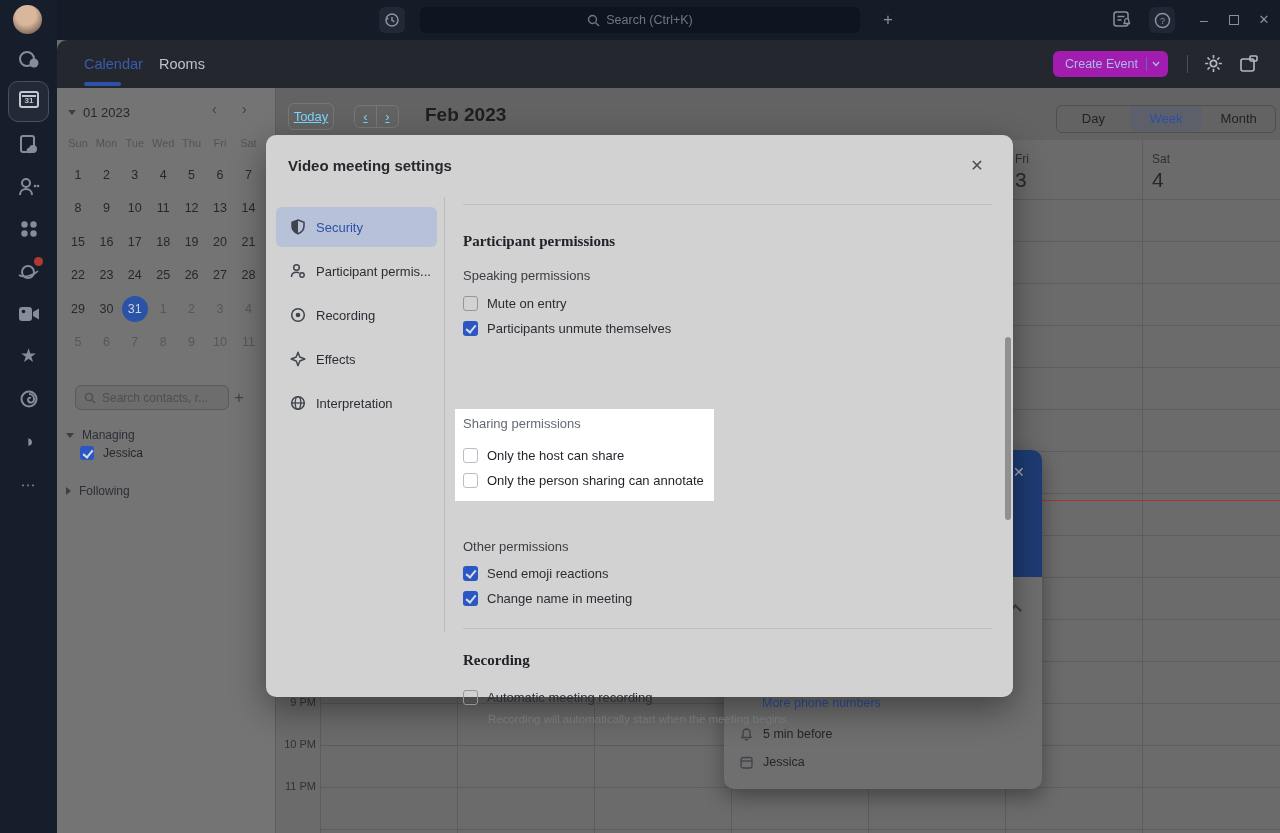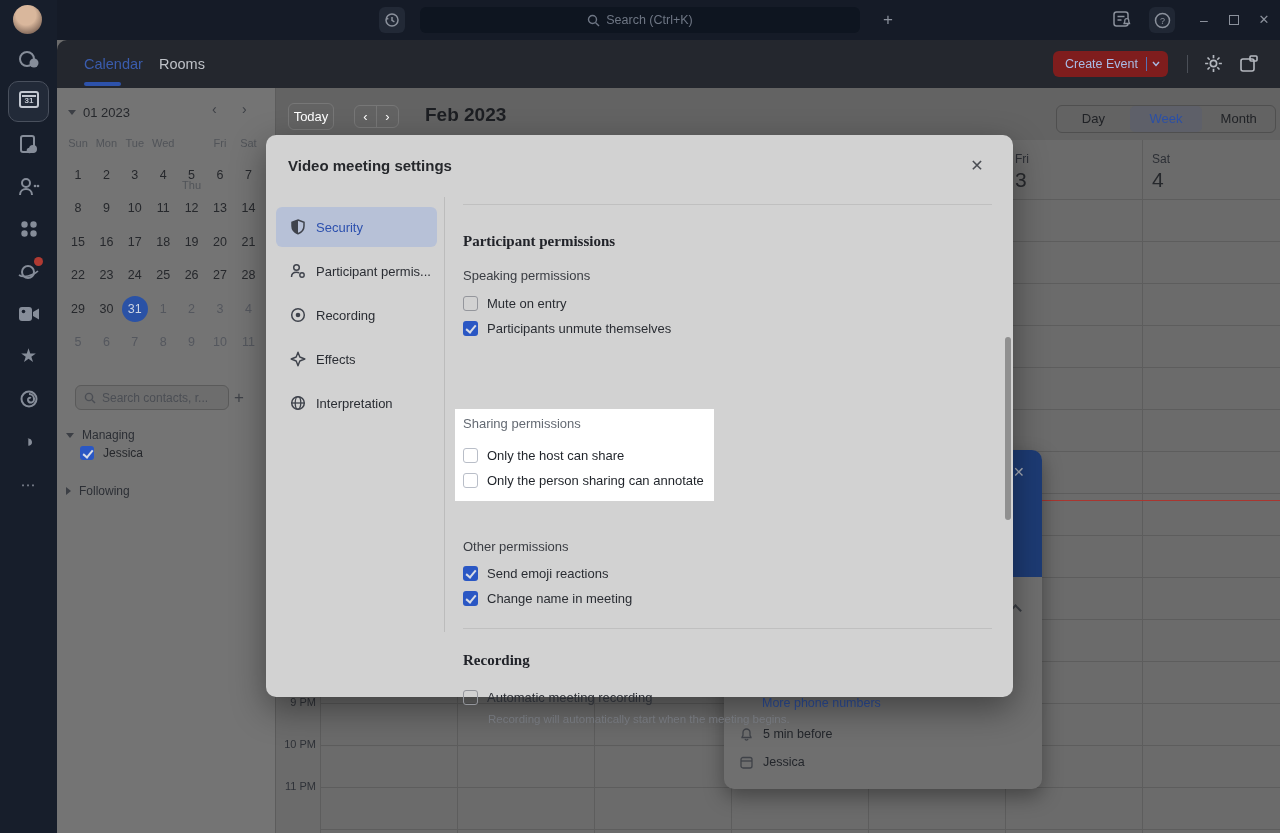--- a/index.html
+++ b/index.html
@@ -23,25 +23,25 @@
   .histbtn { left:379px; top:7px; width:26px; height:26px; background:#222936; border-radius:6px; }
   .searchbar { left:420px; top:7px; width:440px; height:26px; background:#0e1520; border-radius:6px;
                display:flex; align-items:center; justify-content:center; gap:6px; color:#6e7684; font-size:12.5px; }
   .helpbtn { left:1149px; top:7px; width:26px; height:26px; background:#20273466; background:#202734; border-radius:6px; }
   .maxbox { left:1229px; top:15px; width:10px; height:10px; border:1.5px solid #8b919c; }
 
   
   .tabstrip { left:57px; top:40px; width:1223px; height:48px; background:#24272e; border-radius:10px 0 0 0; z-index:2; }
   .tab { top:0; height:44px; line-height:48px; font-size:14.5px; }
   .tab-underline { left:27px; top:42px; width:37px; height:4px; border-radius:3px; background:#2d52ab; }
-  .createbtn { left:996px; top:11px; width:115px; height:26px; background:#7f1d1d; border-radius:6px;
+  .createbtn { left:996px; top:11px; width:115px; height:26px; background:#a21caf; border-radius:6px;
                display:flex; align-items:center; color:#a9bce6; font-size:12.5px; }
   .leftpanel { left:57px; top:88px; width:219px; height:745px; background:#747474; border-right:1px solid #5c5c5c; z-index:2; }
   .toolbar { left:276px; top:88px; width:1004px; height:52px; background:#636363; z-index:2; }
-  .btn-outline { border:1px solid #777; border-radius:6px; color:#ffffff; font-size:13px; text-align:center; }
+  .btn-outline { border:1px solid #777; border-radius:6px; color:#7dd3fc; font-size:13px; text-align:center;text-decoration:underline; }
   .seg { left:780px; top:17px; width:220px; height:28px; border:1px solid #4f4f4f; border-radius:6px; display:flex; }
   .seg > div { flex:1; text-align:center; line-height:26px; font-size:13px; color:#202226; }
   .seg .on { background:#5e6069; border-radius:5px; color:#2b4fa5; }
   .grid-area { left:276px; top:140px; width:1004px; height:693px; background:#6b6b6b; z-index:1; }
   .gline { background:#5d5d5d; }
   .dayhdr-abbr { font-size:12px; color:#2c2f35; }
   .dayhdr-num { font-size:21px; color:#26282c; }
   .timelabel { width:36px; text-align:right; font-size:11px; color:#2f3238; }
   .nowline { left:44px; top:360px; width:960px; height:1px; background:#a93630; z-index:2; }
 
@@ -151,21 +151,21 @@
         <span style="font-size:13px; color:#26282c;">01 2023</span>
       </div>
     </div>
     <div class="abs chev" style="left:155px; top:13px;">‹</div>
     <div class="abs chev" style="left:185px; top:13px;">›</div>
     <div id="mini-grid">
         <div class="mc-wd" style="left: 7px; top: 49px;">Sun</div>
         <div class="mc-wd" style="left: 35.4px; top: 49px;">Mon</div>
         <div class="mc-wd" style="left: 63.8px; top: 49px;">Tue</div>
         <div class="mc-wd" style="left: 92.2px; top: 49px;">Wed</div>
-        <div class="mc-wd" style="left: 120.6px; top: 49px; margin-top: 42px;">Thu</div>
+        <div class="mc-wd" style="left: 120.6px; top: 49px;">Thu</div>
         <div class="mc-wd" style="left: 149px; top: 49px;">Fri</div>
         <div class="mc-wd" style="left: 177.4px; top: 49px;">Sat</div>
         <div class="mc-cell" style="left: 7px; top: 74px;">1</div>
         <div class="mc-cell" style="left: 35.4px; top: 74px;">2</div>
         <div class="mc-cell" style="left: 63.8px; top: 74px;">3</div>
         <div class="mc-cell" style="left: 92.2px; top: 74px;">4</div>
         <div class="mc-cell" style="left: 120.6px; top: 74px;">5</div>
         <div class="mc-cell" style="left: 149px; top: 74px;">6</div>
         <div class="mc-cell" style="left: 177.4px; top: 74px;">7</div>
         <div class="mc-cell" style="left: 7px; top: 107.4px;">8</div>

